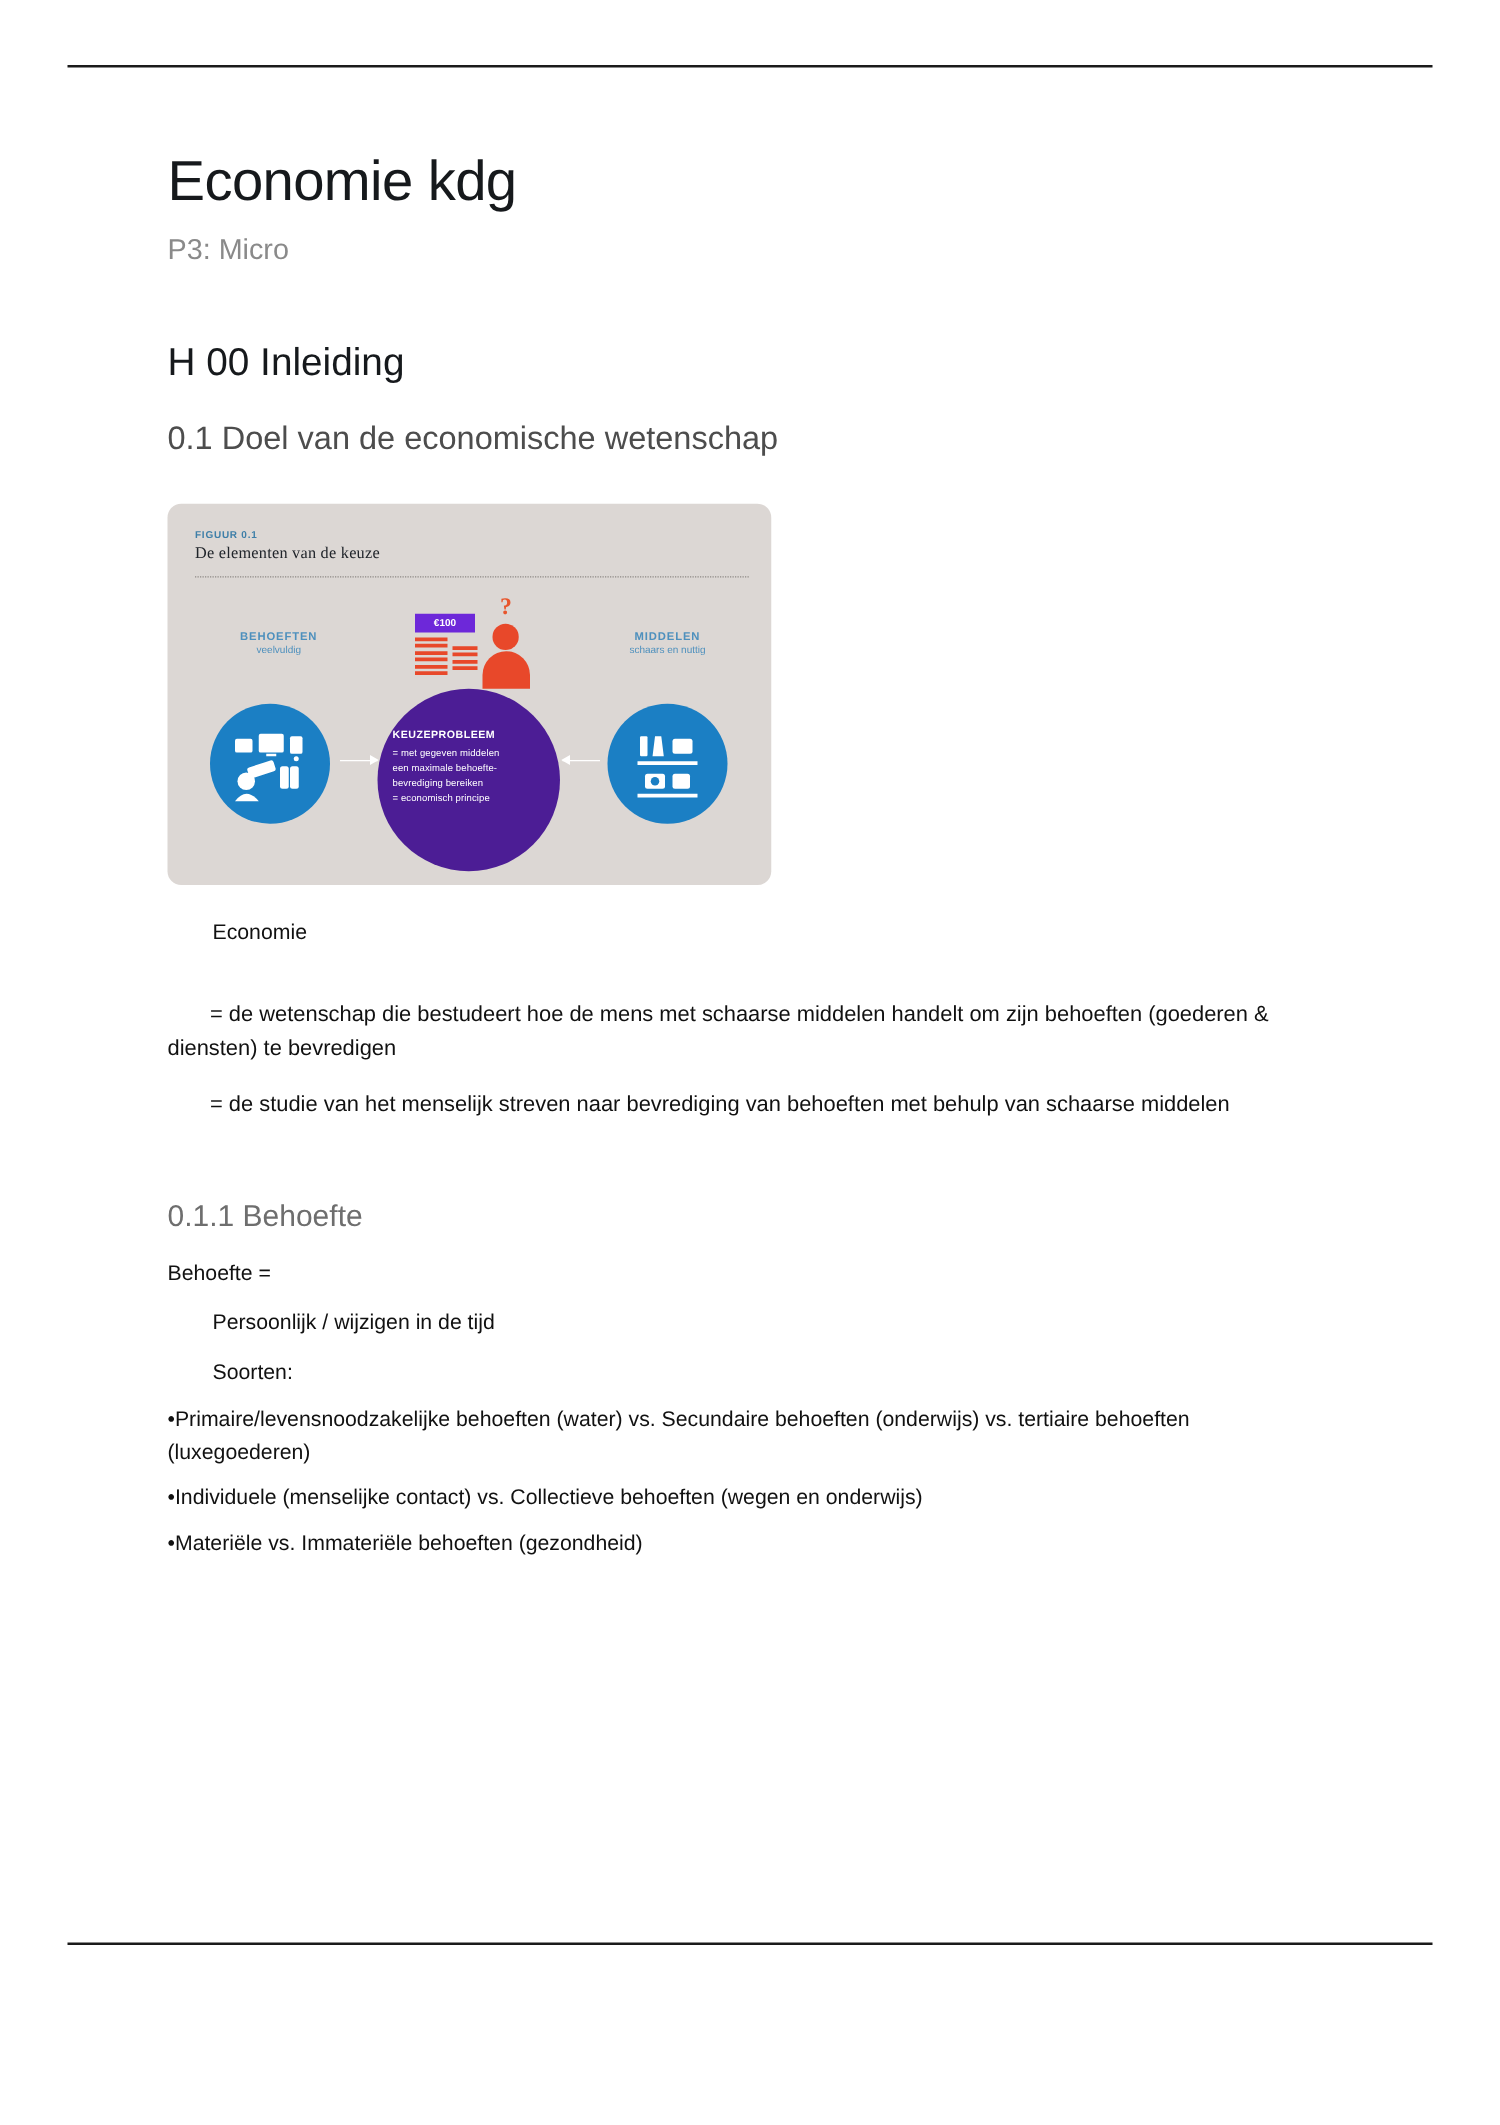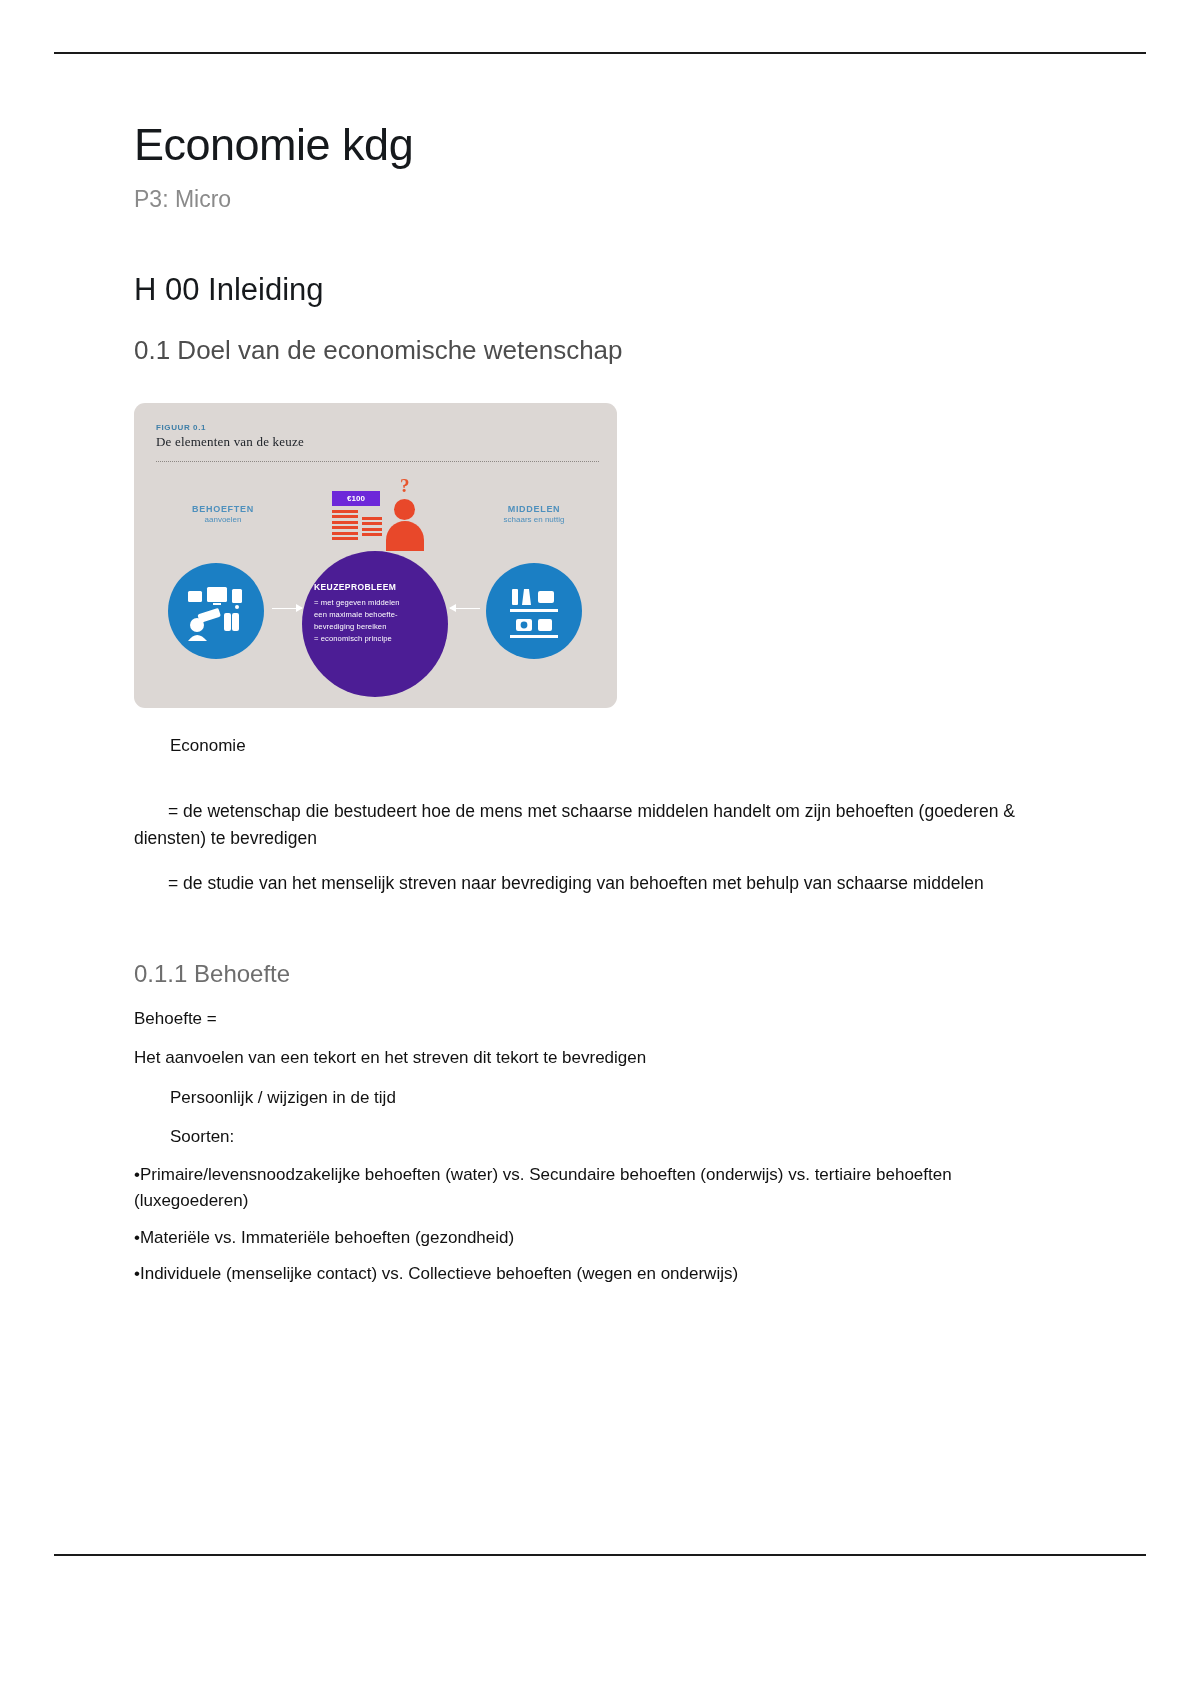--- a/index.html
+++ b/index.html
@@ -344,21 +344,21 @@
           </div>
         </div>
 
         <div class="person">
           <div class="head"></div>
           <div class="body"></div>
         </div>
 
         <div class="lbl lbl-left">
           <span class="t1">BEHOEFTEN</span>
-          <span class="t2">aanvoelen</span>
+          <span class="t2">veelvuldig</span>
         </div>
 
         <div class="lbl lbl-right">
           <span class="t1">MIDDELEN</span>
           <span class="t2">schaars en nuttig</span>
         </div>
 
         <div class="circle-blue left">
           <svg width="96" height="96" viewBox="0 0 96 96" aria-hidden="true">
             <rect x="20" y="28" width="14" height="11" rx="1.5" fill="#fff"></rect>
@@ -411,24 +411,23 @@
     <p class="para">
       <span class="lead">= de studie van het menselijk streven naar bevrediging van behoeften met behulp van</span>
       <span>schaarse middelen</span>
     </p>
 
     <div class="spacer-lg"></div>
 
     <h4 class="h3">0.1.1 Behoefte</h4>
 
     <div class="plain">Behoefte =</div>
-    <div class="plain">Het aanvoelen van een tekort en het streven dit tekort te bevredigen</div>
     <div class="plain indent">Persoonlijk / wijzigen in de tijd</div>
     <div class="plain indent">Soorten:</div>
 
     <ul class="bullets">
       <li>•Primaire/levensnoodzakelijke behoeften (water) vs. Secundaire behoeften (onderwijs) vs. tertiaire behoeften (luxegoederen)</li>
+      <li>•Individuele (menselijke contact) vs. Collectieve behoeften (wegen en onderwijs)</li>
       <li>•Materiële vs. Immateriële behoeften (gezondheid)</li>
-      <li>•Individuele (menselijke contact) vs. Collectieve behoeften (wegen en onderwijs)</li>
     </ul>
 
   </div>
 </div>
 
 </body></html>

